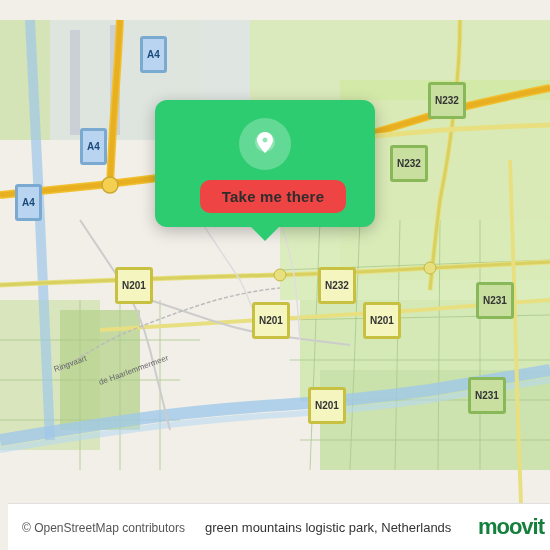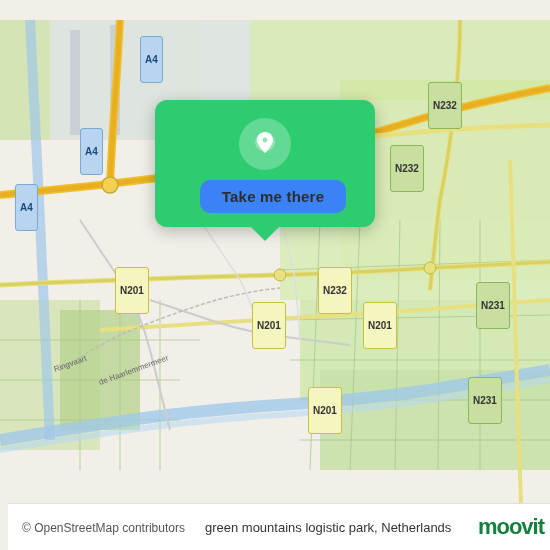--- a/index.html
+++ b/index.html
@@ -63,21 +63,21 @@
       justify-content: center;
       margin-bottom: 10px;
     }
 
     #location-pin-icon svg {
       width: 30px;
       height: 30px;
     }
 
     #take-me-there-btn {
-      background: #3b82f6;
+      background: #ef4444;
       color: #2d2d2d;
       border: none;
       border-radius: 10px;
       padding: 8px 22px;
       font-size: 15px;
       font-weight: 600;
       cursor: pointer;
       letter-spacing: 0.2px;
       white-space: nowrap;
       margin-left: 16px;
@@ -116,23 +116,23 @@
       letter-spacing: -1px;
     }
 
     
     .road-label {
       position: absolute;
       font-size: 10px;
       font-weight: bold;
       color: #333;
       background: #f9f2a0;
-      border: 1px solid #15803d;
+      border: 3px solid #15803d;
       border-radius: 3px;
-      padding: 17px 4px;
+      padding: 10px 4px;
       z-index: 5;
     }
 
     .road-label-blue {
       background: #b8d4f0;
       border-color: #7aaad0;
       color: #1a4a7a;
     }
   </style>
 </head>

